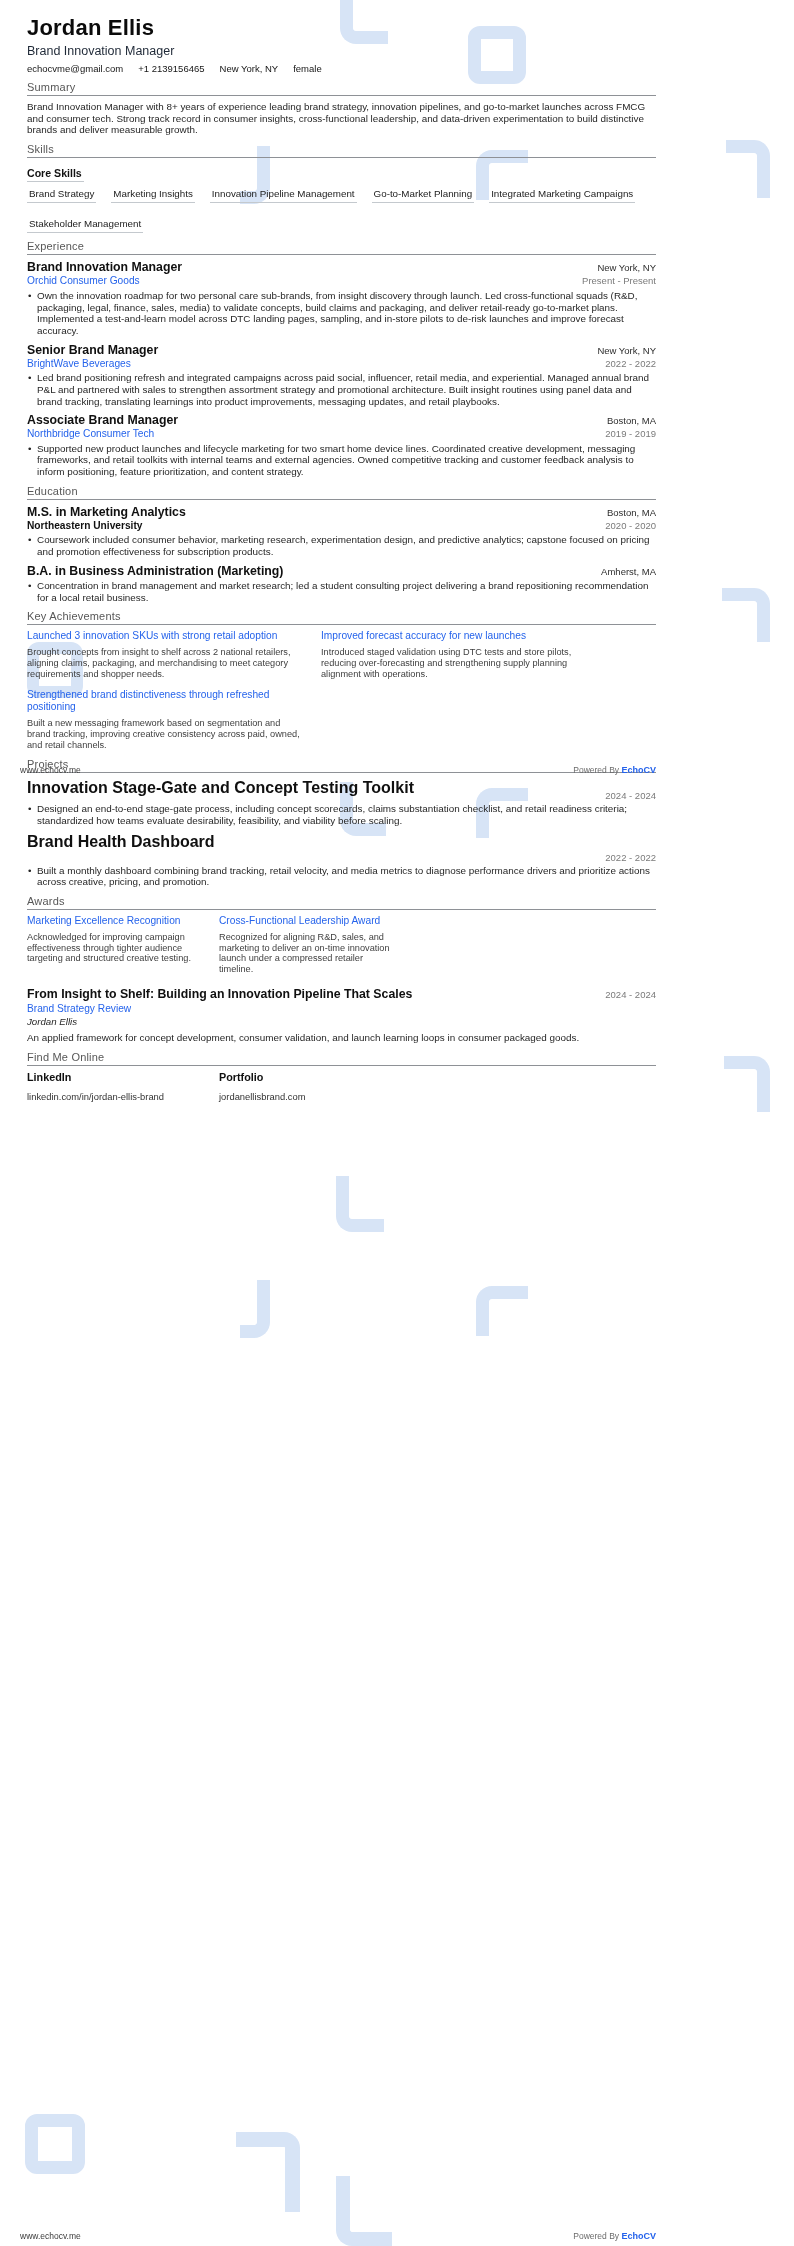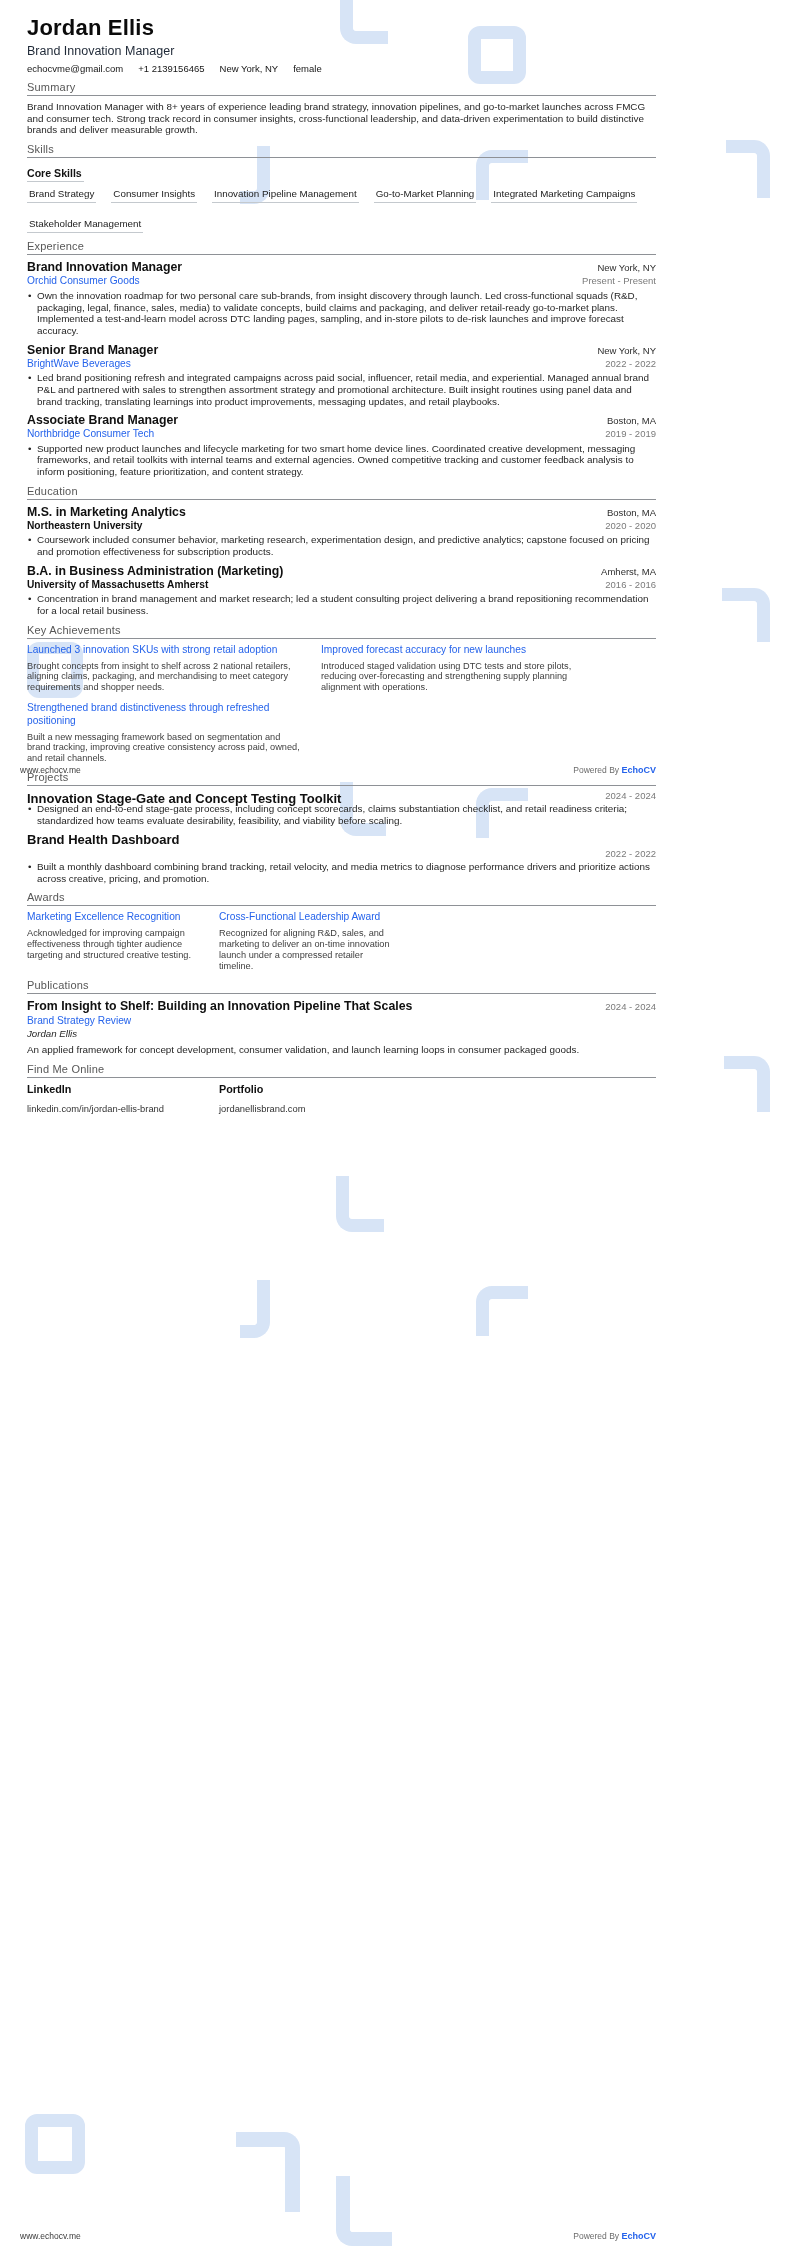--- a/index.html
+++ b/index.html
@@ -48,21 +48,21 @@
   ul.bullets li { position:relative; padding-left:10px; font-size:9.9px; line-height:1.18; color:#262626; }
   ul.bullets li::before { content:"\2022"; position:absolute; left:1px; top:0; }
 
   
   .ach-grid { display:grid; grid-template-columns:276px 276px; column-gap:18px; row-gap:9px; }
   .awards-grid { display:grid; grid-template-columns:176px 176px; column-gap:16px; }
   .ach-title { font-size:10.2px; color:#2563eb; line-height:1.25; }
   .ach-desc { margin-top:4px; font-size:9.2px; line-height:1.18; color:#3e3e3e; }
 
   
-  .proj-name { font-size:13px; font-weight:bold; color:#101010; line-height:1.2; }
+  .proj-name { font-size:16px; font-weight:bold; color:#101010; line-height:1.2; }
   .proj-dates { text-align:right; font-size:9.5px; color:#7a7a7a; }
   .proj-block { margin-bottom:6px; }
 
   
   .pub-publisher { margin-top:2px; font-size:10.2px; color:#2563eb; }
   .pub-author { margin-top:2px; font-size:9.7px; font-style:italic; color:#1f1f1f; }
   .pub-desc { margin-top:5px; font-size:9.9px; line-height:1.2; color:#262626; }
 
   
   .online-grid { display:grid; grid-template-columns:176px 176px; column-gap:16px; }
@@ -112,21 +112,21 @@
           <div class="para">Brand Innovation Manager with 8+ years of experience leading brand strategy, innovation pipelines, and go-to-market launches across FMCG and consumer tech. Strong track record in consumer insights, cross-functional leadership, and data-driven experimentation to build distinctive brands and deliver measurable growth.</div>
         </div>
       </div>
 
       <div class="section">
         <div class="sec-head">Skills</div>
         <div class="sec-body">
           <span class="skill-group-label">Core Skills</span>
           <div class="chips">
             <span class="chip">Brand Strategy</span>
-            <span class="chip">Consumer Insights</span>
+            <span class="chip">Marketing Insights</span>
             <span class="chip">Innovation Pipeline Management</span>
             <span class="chip">Go-to-Market Planning</span>
             <span class="chip">Integrated Marketing Campaigns</span>
             <span class="chip">Stakeholder Management</span>
           </div>
         </div>
       </div>
 
       <div class="section">
         <div class="sec-head">Experience</div>
@@ -192,24 +192,20 @@
             </div>
             <ul class="bullets">
               <li>Coursework included consumer behavior, marketing research, experimentation design, and predictive analytics; capstone focused on pricing and promotion effectiveness for subscription products.</li>
             </ul>
           </div>
 
           <div class="entry">
             <div class="row">
               <div class="e-title">B.A. in Business Administration (Marketing)</div>
               <div class="e-loc">Amherst, MA</div>
-            </div>
-            <div class="row">
-              <div class="e-sub school">University of Massachusetts Amherst</div>
-              <div class="e-dates">2016 - 2016</div>
             </div>
             <ul class="bullets">
               <li>Concentration in brand management and market research; led a student consulting project delivering a brand repositioning recommendation for a local retail business.</li>
             </ul>
           </div>
 
         </div>
       </div>
 
       <div class="section">
@@ -288,21 +284,20 @@
             </div>
             <div>
               <div class="ach-title">Cross-Functional Leadership Award</div>
               <div class="ach-desc">Recognized for aligning R&amp;D, sales, and marketing to deliver an on-time innovation launch under a compressed retailer timeline.</div>
             </div>
           </div>
         </div>
       </div>
 
       <div class="section">
-        <div class="sec-head">Publications</div>
         <div class="sec-body">
           <div class="entry">
             <div class="row">
               <div class="e-title">From Insight to Shelf: Building an Innovation Pipeline That Scales</div>
               <div class="e-dates">2024 - 2024</div>
             </div>
             <div class="pub-publisher">Brand Strategy Review</div>
             <div class="pub-author">Jordan Ellis</div>
             <div class="pub-desc">An applied framework for concept development, consumer validation, and launch learning loops in consumer packaged goods.</div>
           </div>

